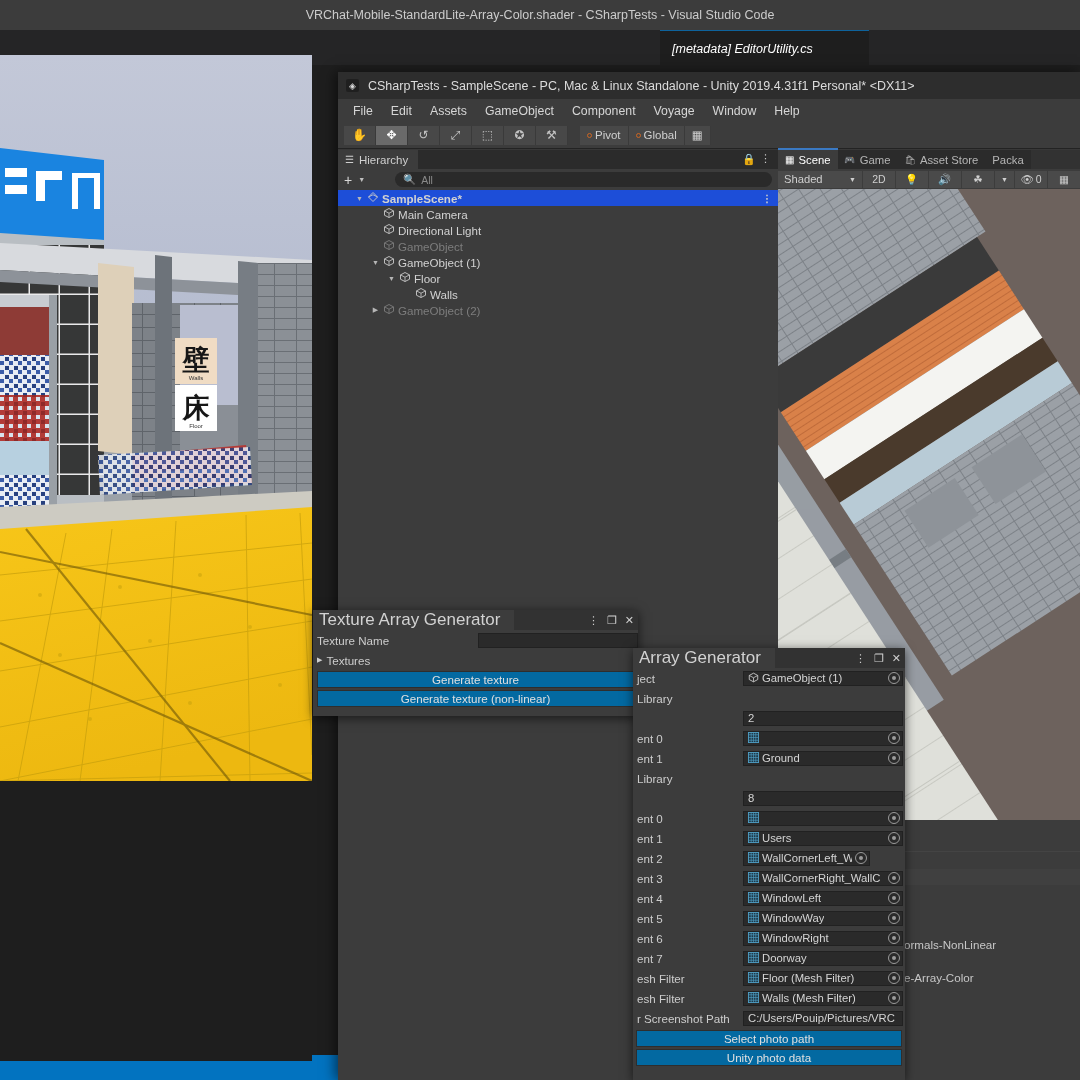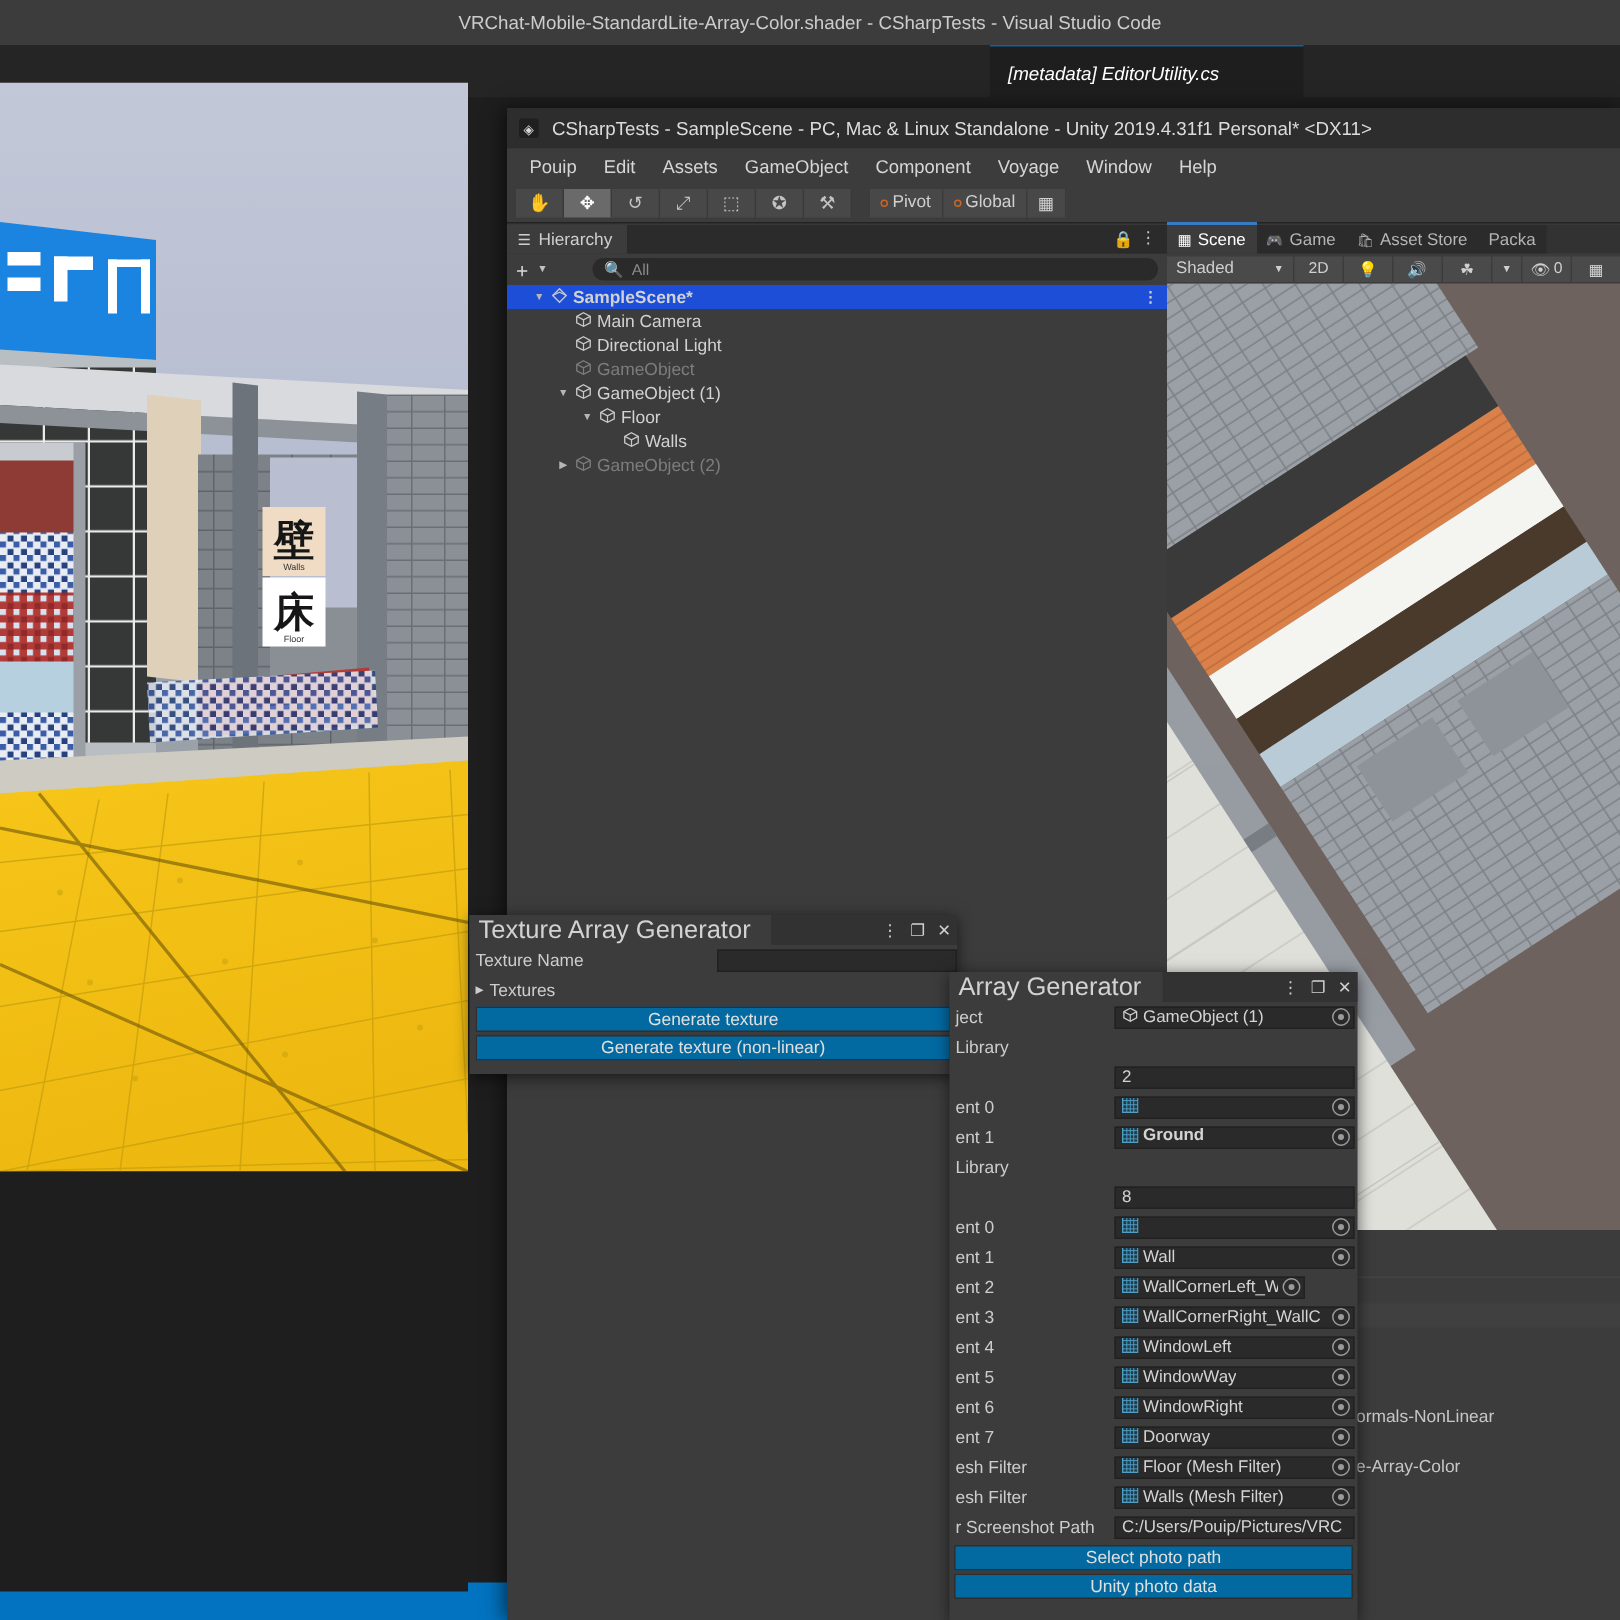--- a/index.html
+++ b/index.html
@@ -254,21 +254,21 @@
   </svg>
 
   <div class="unity">
 
     <div class="u-title">
       <span class="u-logoico">◈</span>
       <span>CSharpTests - SampleScene - PC, Mac &amp; Linux Standalone - Unity 2019.4.31f1 Personal* &lt;DX11&gt;</span>
     </div>
 
     <div class="u-menubar">
-      <span>Pouip</span>
+      <span>File</span>
       <span>Edit</span>
       <span>Assets</span>
       <span>GameObject</span>
       <span>Component</span>
       <span>Voyage</span>
       <span>Window</span>
       <span>Help</span>
     </div>
 
     <div class="u-toolbar">
@@ -582,21 +582,21 @@
               <span></span>
             </span>
             <span class="objtarget">
               <i></i>
             </span>
           </div>
         </div>
         <div class="urow">
           <div class="ulabel" style="width: 106px;">ent 1</div>
           <div class="ufield obj" style="width: 160px;">
-            <span style="display: flex; align-items: flex-start; gap: 3px; overflow: hidden; white-space: nowrap; font-weight: bold;">
+            <span style="display: flex; align-items: center; gap: 3px; overflow: hidden; white-space: nowrap;">
               <span><svg class="meshico" viewBox="0 0 12 12">
                   <rect x="0.5" y="0.5" width="11" height="11" fill="#1f3a4a" stroke="#4f9ec4" stroke-width="1"></rect>
                   <path d="M3.5 0.5 V11.5 M6 0.5 V11.5 M8.5 0.5 V11.5 M0.5 3 H11.5 M0.5 6 H11.5 M0.5 9 H11.5" stroke="#4f9ec4" stroke-width="0.7"></path>
                 </svg></span>
               <span>Ground</span>
             </span>
             <span class="objtarget">
               <i></i>
             </span>
           </div>
@@ -628,21 +628,21 @@
           </div>
         </div>
         <div class="urow">
           <div class="ulabel" style="width: 106px;">ent 1</div>
           <div class="ufield obj" style="width: 160px;">
             <span style="display: flex; align-items: center; gap: 3px; overflow: hidden; white-space: nowrap;">
               <span><svg class="meshico" viewBox="0 0 12 12">
                   <rect x="0.5" y="0.5" width="11" height="11" fill="#1f3a4a" stroke="#4f9ec4" stroke-width="1"></rect>
                   <path d="M3.5 0.5 V11.5 M6 0.5 V11.5 M8.5 0.5 V11.5 M0.5 3 H11.5 M0.5 6 H11.5 M0.5 9 H11.5" stroke="#4f9ec4" stroke-width="0.7"></path>
                 </svg></span>
-              <span>Wall</span>
+              <span>Users</span>
             </span>
             <span class="objtarget">
               <i></i>
             </span>
           </div>
         </div>
         <div class="urow">
           <div class="ulabel" style="width: 106px;">ent 2</div>
           <div class="ufield obj" style="width: 127px;">
             <span style="display: flex; align-items: center; gap: 3px; overflow: hidden; white-space: nowrap;">

